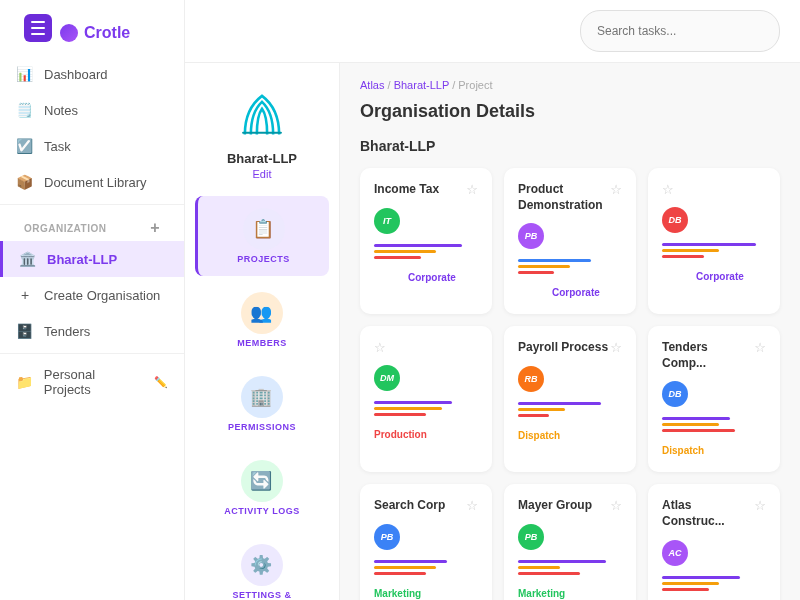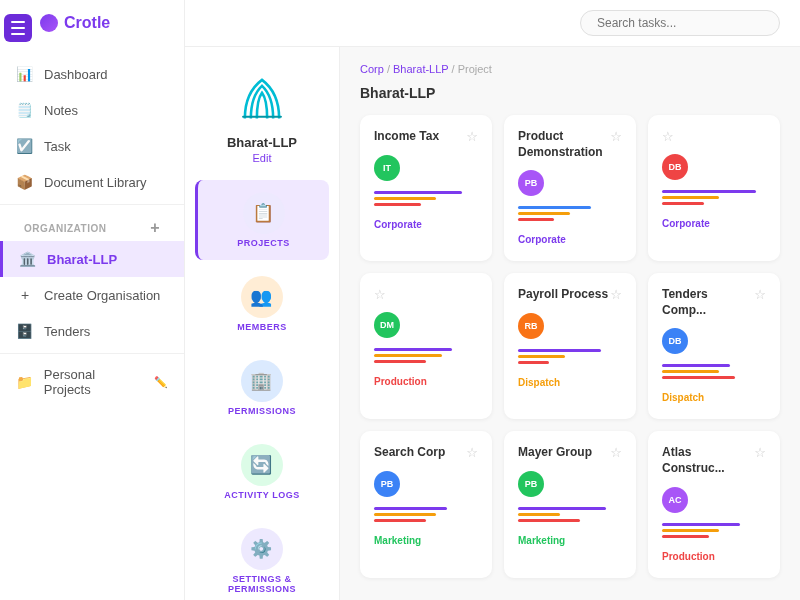--- a/index.html
+++ b/index.html
@@ -11,22 +11,22 @@
       min-width: 185px;
       background: #fff;
       height: 600px;
       display: flex;
       flex-direction: column;
       border-right: 1px solid #eee;
       overflow-y: auto;
     }
     .sidebar-header {
       display: flex;
-      align-items: flex-start;
-      padding: 14px 4px;
+      align-items: flex-end;
+      padding: 14px 24px;
       gap: 8px;
     }
     .hamburger-icon {
       width: 28px; height: 28px;
       background: #6c2bd9;
       border-radius: 6px;
       display: flex; flex-direction: column; justify-content: center; align-items: center; gap: 4px;
       cursor: pointer;
     }
     .hamburger-icon span { width: 14px; height: 2px; background: #fff; border-radius: 1px; }
@@ -60,21 +60,21 @@
     }
     .topbar {
       background: #fff;
       padding: 10px 20px;
       display: flex; align-items: center; justify-content: flex-end;
       border-bottom: 1px solid #eee;
     }
     .search-input {
       border: 1px solid #e0e0e0;
       border-radius: 20px;
-      padding: 5px 16px;
+      padding: 13px 16px;
       font-size: 12px;
       color: #aaa;
       width: 200px;
       background: #fafafa;
     }
 
     .content-area {
       display: flex; flex: 1; overflow: hidden;
     }
 
@@ -140,28 +140,28 @@
       display: flex; justify-content: space-between; align-items: flex-start;
       margin-bottom: 10px;
     }
     .card-title { font-size: 12px; font-weight: 600; color: #333; line-height: 1.3; max-width: 120px; }
     .star-icon { color: #ccc; font-size: 13px; }
 
     .avatar-row { display: flex; gap: 4px; margin-bottom: 10px; }
     .avatar {
       width: 26px; height: 26px; border-radius: 50%;
       display: flex; align-items: center; justify-content: center;
-      font-size: 9px; font-weight: 700; color: #fff;
+      font-size: 9px; font-weight: 700; color: #fff; font-style: italic;
     }
 
     .progress-bars { display: flex; flex-direction: column; gap: 3px; margin-bottom: 8px; }
     .progress-bar { height: 3px; border-radius: 2px; width: 100%; }
 
     .tag { font-size: 10px; font-weight: 600; padding: 2px 0; }
-    .tag-corporate { color: #7c3aed; }
+    .tag-corporate { color: #7c3aed; margin-left: 34px; }
     .tag-production { color: #ef4444; }
     .tag-dispatch { color: #f59e0b; }
     .tag-marketing { color: #22c55e; }
 
     
     .bharat-svg { width: 60px; height: 60px; }
 
     .divider { height: 1px; background: #f0f0f0; margin: 4px 0; }
   </style>
 </head>
@@ -278,26 +278,27 @@
       <div class="menu-item">
         <div class="menu-icon-circle" style="background:#ede9fe;">
           <span style="font-size:18px;">⚙️</span>
         </div>
         <span class="menu-label">SETTINGS &amp; PERMISSIONS</span>
       </div>
     </div>
 
     <div class="right-panel">
       <div class="breadcrumb">
-        <a>Corp</a>
+        <a>Atlas</a>
         <span> / </span>
         <a>Bharat-LLP</a>
         <span> / Project</span>
       </div>
 
+      <div class="org-details-title">Organisation Details</div>
 
       <div class="section-title">Bharat-LLP</div>
 
       <div class="project-grid" id="project-grid">
           <div class="project-card">
     <div class="card-header">
       <span class="card-title">Income Tax</span>
       <span class="star-icon">☆</span>
     </div>
     <div class="avatar-row">

